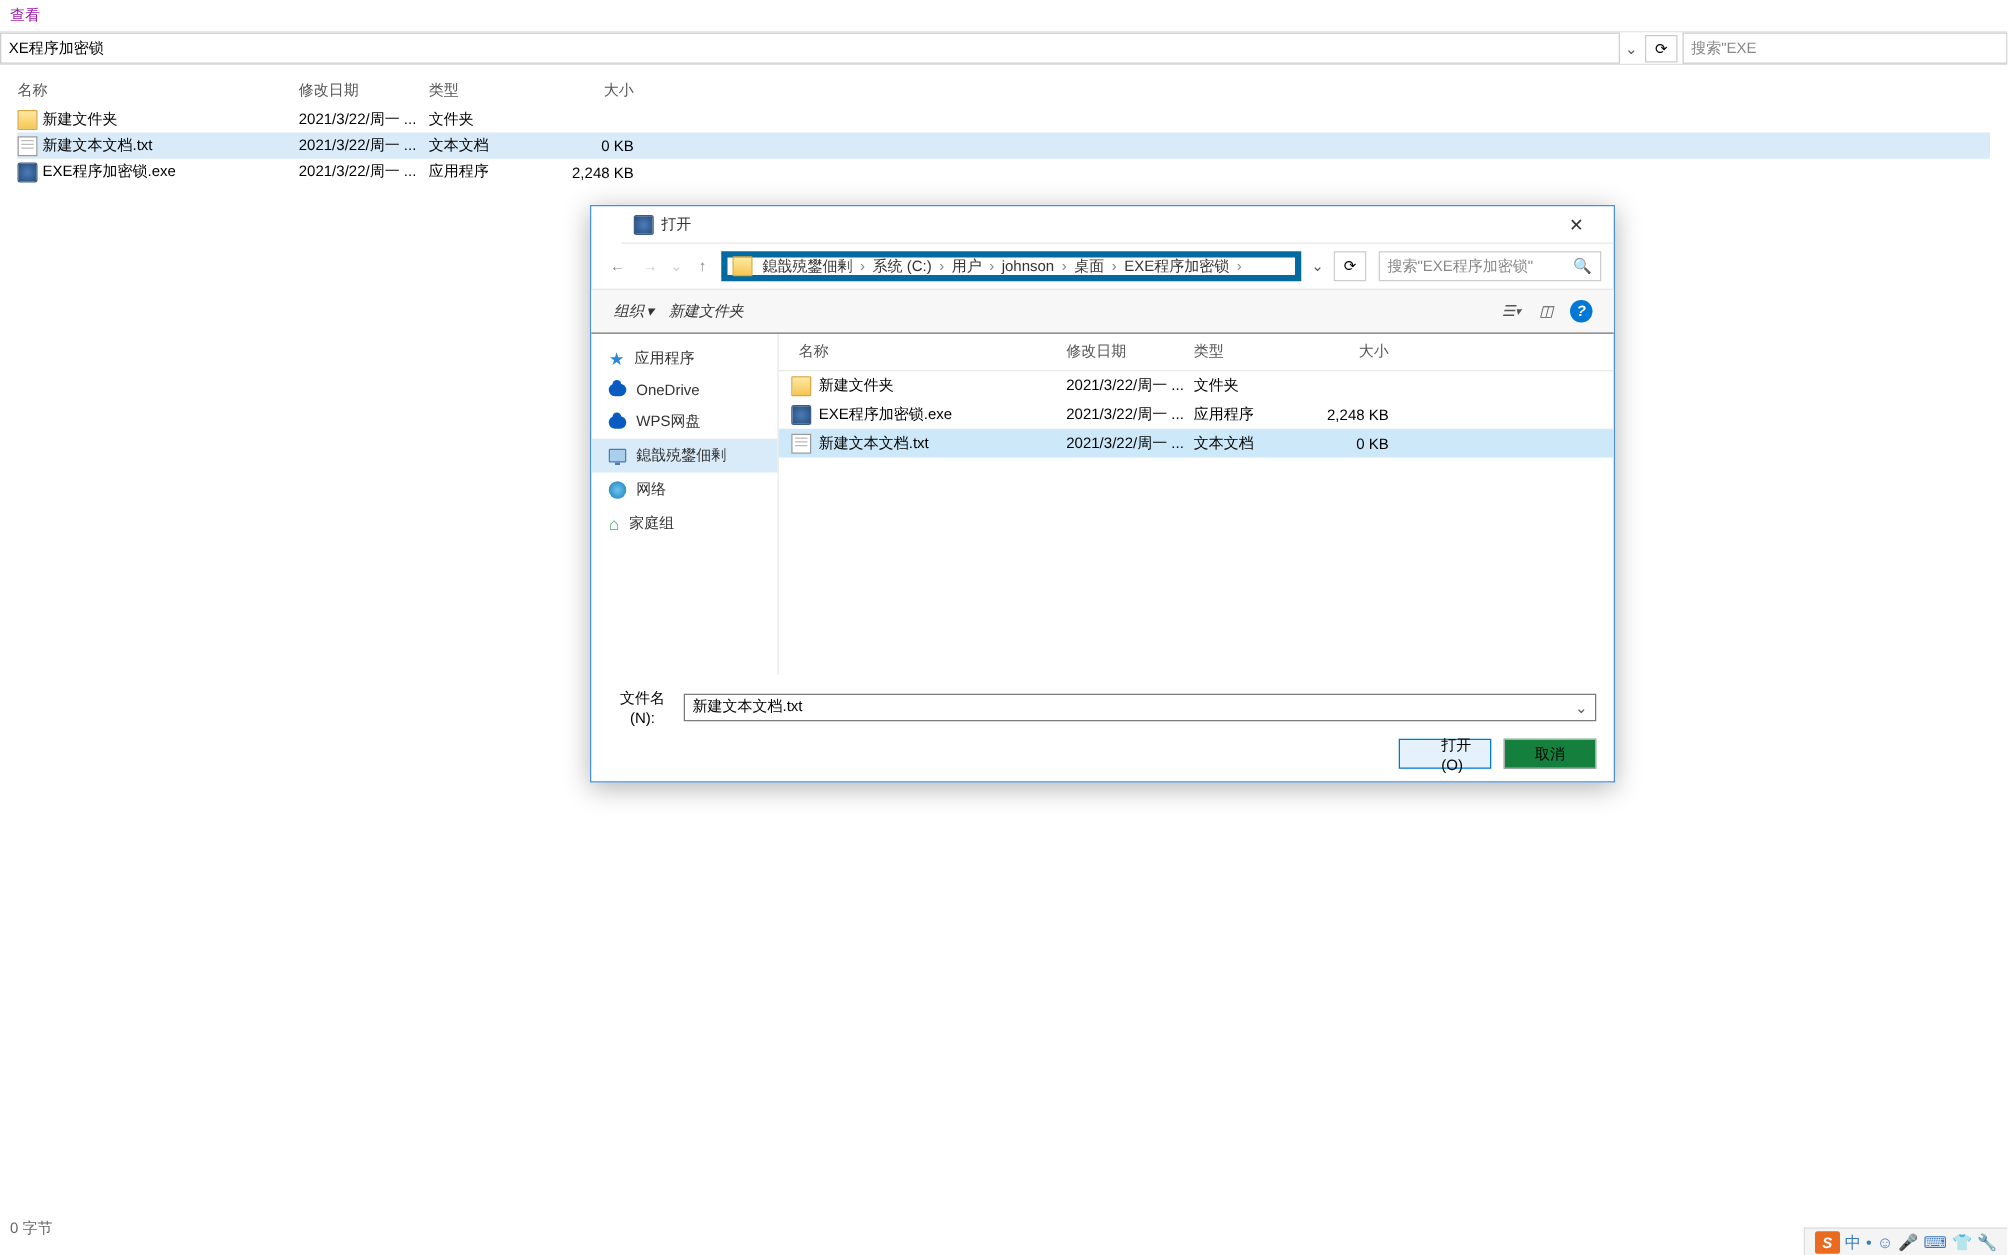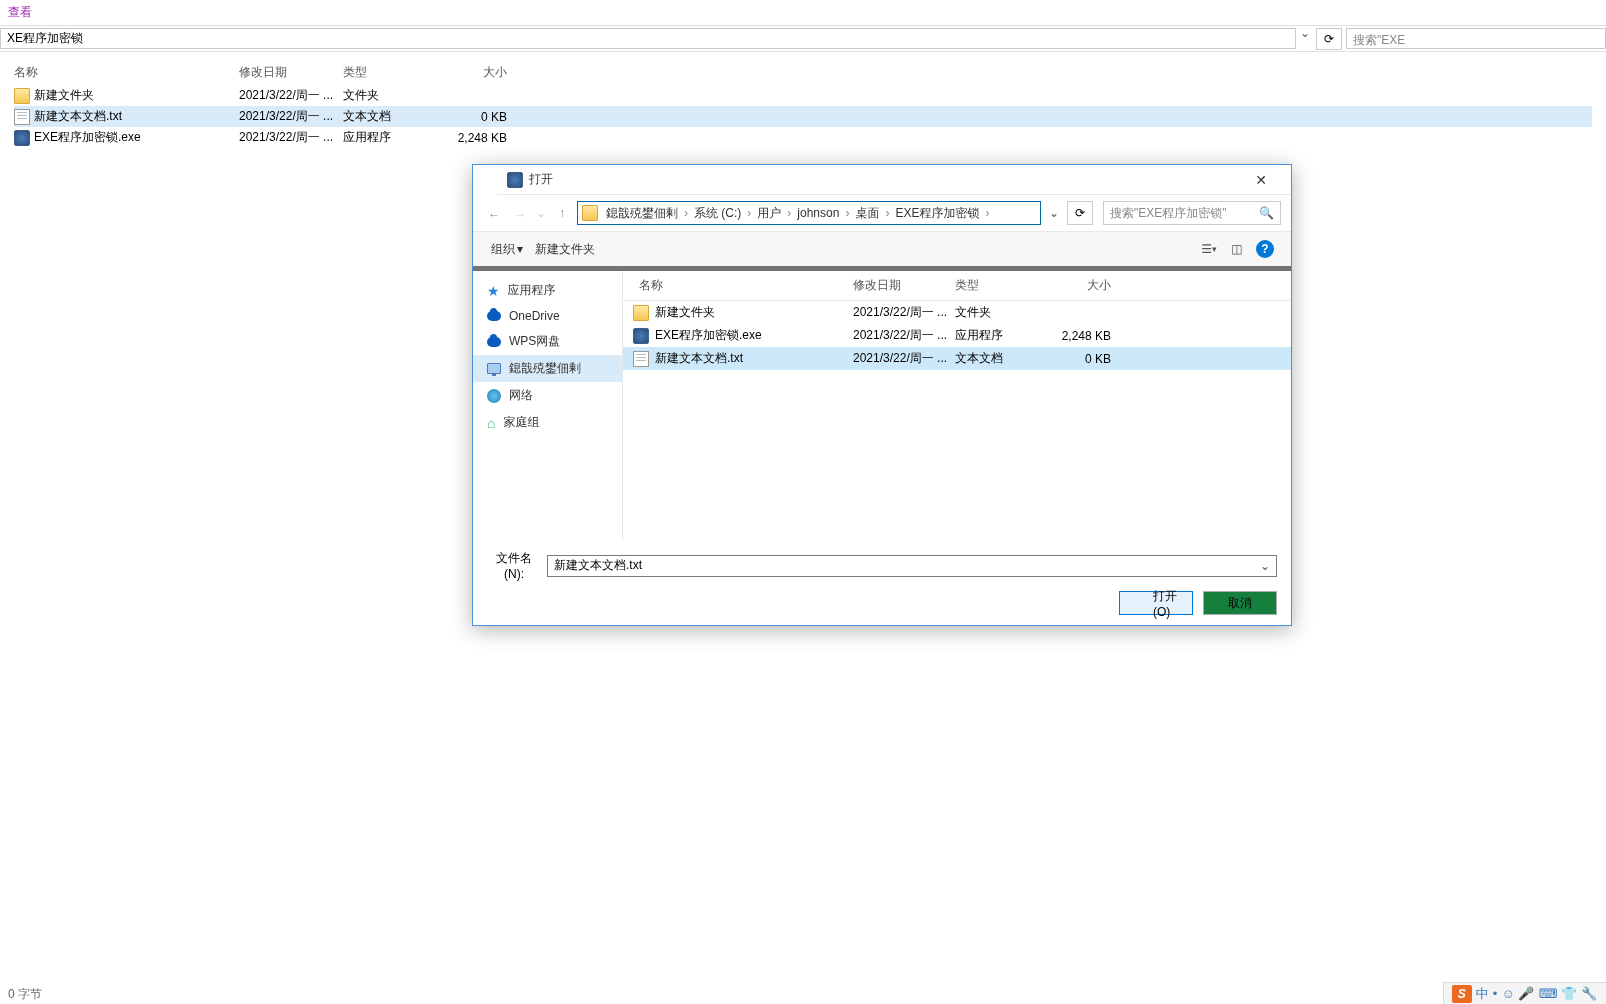--- a/index.html
+++ b/index.html
@@ -1,19 +1,19 @@
 <!DOCTYPE html>
 <html><head>
 <meta charset="utf-8">
 <style>
 * { box-sizing: border-box; margin: 0; padding: 0; font-family: "Microsoft YaHei", "Segoe UI", sans-serif; font-size: 12px; }
 body { width: 1606px; height: 1004px; background: #fff; overflow: hidden; position: relative; }
 
 .main-tab { padding: 4px 8px; border-bottom: 1px solid #e0e0e0; color: #a21caf; }
-.main-path-bar { display: flex; border-bottom: 1px solid #e0e0e0; background: #fff; height: 26px; }
+.main-path-bar { display: flex; align-items: center; border-bottom: 1px solid #e0e0e0; background: #fff; height: 26px; }
 .main-path { flex: 1; border: 1px solid #ccc; padding: 3px 6px; margin: 2px 0; background: #fff; display: flex; align-items: center; }
 .main-path-drop { width: 18px; text-align: center; color: #555; }
 .main-refresh { width: 26px; text-align: center; border: 1px solid #ccc; margin: 2px 2px; height: 22px; display: flex; align-items: center; justify-content: center; }
 .main-search { width: 260px; border: 1px solid #ccc; padding: 3px 6px; margin: 2px 0 2px 2px; color: #888; }
 
 .main-listing { padding: 8px 14px; }
 .main-headers, .main-row { display: flex; }
 .main-headers { color: #555; padding: 4px 0; }
 .main-row { padding: 2px 0; align-items: center; }
 .main-row.selected { background: #d9eaf8; }
@@ -30,31 +30,31 @@
 
 .dialog { position: absolute; left: 472px; top: 164px; width: 820px; height: 462px; background: #fff; border: 1px solid #4a90d9; box-shadow: 0 4px 20px rgba(0,0,0,0.3); display: flex; flex-direction: column; }
 .dialog-title { display: flex; align-items: center; padding: 6px 10px; border-bottom: 1px solid #e8e8e8; margin-left: 24px; }
 .dialog-title-icon { margin-right: 6px; }
 .dialog-title-text { flex: 1; color: #333; }
 .dialog-close { width: 40px; text-align: center; color: #333; cursor: pointer; font-size: 14px; }
 
 .dialog-nav { display: flex; align-items: center; padding: 6px 10px; gap: 4px; }
 .nav-btn { width: 22px; height: 22px; display: flex; align-items: center; justify-content: center; color: #888; }
 .nav-btn.disabled { color: #ccc; }
-.nav-path { flex: 1; border: 1px solid #0369a1; height: 24px; display: flex; align-items: center; padding: 0 4px; background: #fff; }
+.nav-path { flex: 1; border: 5px solid #0369a1; height: 24px; display: flex; align-items: center; padding: 0 4px; background: #fff; }
 .nav-path-folder-icon { margin-right: 4px; }
 .crumb { padding: 0 4px; color: #333; white-space: nowrap; }
 .crumb-sep { color: #888; padding: 0 2px; }
 .nav-path-drop { width: 18px; text-align: center; color: #555; }
 .nav-refresh { width: 26px; height: 24px; border: 1px solid #ccc; display: flex; align-items: center; justify-content: center; }
 .nav-search { width: 178px; border: 1px solid #ccc; height: 24px; display: flex; align-items: center; padding: 0 6px; margin-left: 6px; }
 .nav-search-text { flex: 1; color: #888; }
 .nav-search-icon { color: #555; }
 
-.dialog-toolbar { display: flex; align-items: center; padding: 6px 12px; border-top: 1px solid #e8e8e8; border-bottom: 5px solid #737373; background: #f7f7f7; }
+.dialog-toolbar { display: flex; align-items: center; padding: 6px 12px; border-top: 1px solid #e8e8e8; border-bottom: 1px solid #737373; background: #f7f7f7; font-style: italic; }
 .tb-btn { padding: 2px 6px; color: #333; display: flex; align-items: center; gap: 2px; }
 .tb-spacer { flex: 1; }
 .tb-icon-btn { width: 28px; height: 22px; display: flex; align-items: center; justify-content: center; color: #555; }
 .help-icon { width: 18px; height: 18px; border-radius: 50%; background: #0078d7; color: #fff; display: flex; align-items: center; justify-content: center; font-weight: bold; }
 
 .dialog-body { flex: 1; display: flex; overflow: hidden; }
 .sidebar { width: 150px; border-right: 1px solid #e8e8e8; padding: 6px 0; }
 .sidebar-item { display: flex; align-items: center; padding: 5px 14px; gap: 8px; color: #333; }
 .sidebar-item.selected { background: #d9eaf8; }
 .star-icon { color: #2b88d8; font-size: 14px; }
@@ -76,21 +76,21 @@
 
 .dialog-footer { padding: 10px 14px; }
 .fn-row { display: flex; align-items: center; margin-bottom: 10px; }
 .fn-label { width: 60px; text-align: center; padding-right: 6px; }
 .fn-input { flex: 1; border: 1px solid #7a7a7a; height: 22px; padding: 0 6px; display: flex; align-items: center; justify-content: space-between; }
 .fn-drop { color: #555; }
 .btn-row { display: flex; justify-content: flex-end; gap: 10px; }
 .btn { width: 74px; height: 24px; border: 1px solid #adadad; background: #15803d; display: flex; align-items: center; justify-content: center; cursor: pointer; }
 .btn.primary { border: 1px solid #0078d7; background: #e5f1fb; padding-left: 33px; }
 
-.status-bar { position: absolute; bottom: 0; left: 0; right: 0; height: 20px; display: flex; align-items: center; padding: 0 8px; color: #666; }
+.status-bar { position: absolute; bottom: 12px; left: 0; right: 0; height: 20px; display: flex; align-items: center; padding: 0 8px; color: #666; }
 
 .ime-bar { position: absolute; bottom: 0; right: 0; height: 22px; display: flex; align-items: center; gap: 4px; padding: 0 8px; background: #f4f4f4; border-top: 1px solid #ddd; border-left: 1px solid #ddd; }
 .ime-s { width: 20px; height: 18px; background: #ea6a1f; color: #fff; display: flex; align-items:center; justify-content:center; font-weight:bold; border-radius:2px; font-style: italic; }
 .ime-icon { color: #3a7abf; font-size: 13px; }
 </style>
 </head>
 <body>
 
 <div class="main-tab">查看</div>
 <div class="main-path-bar">

